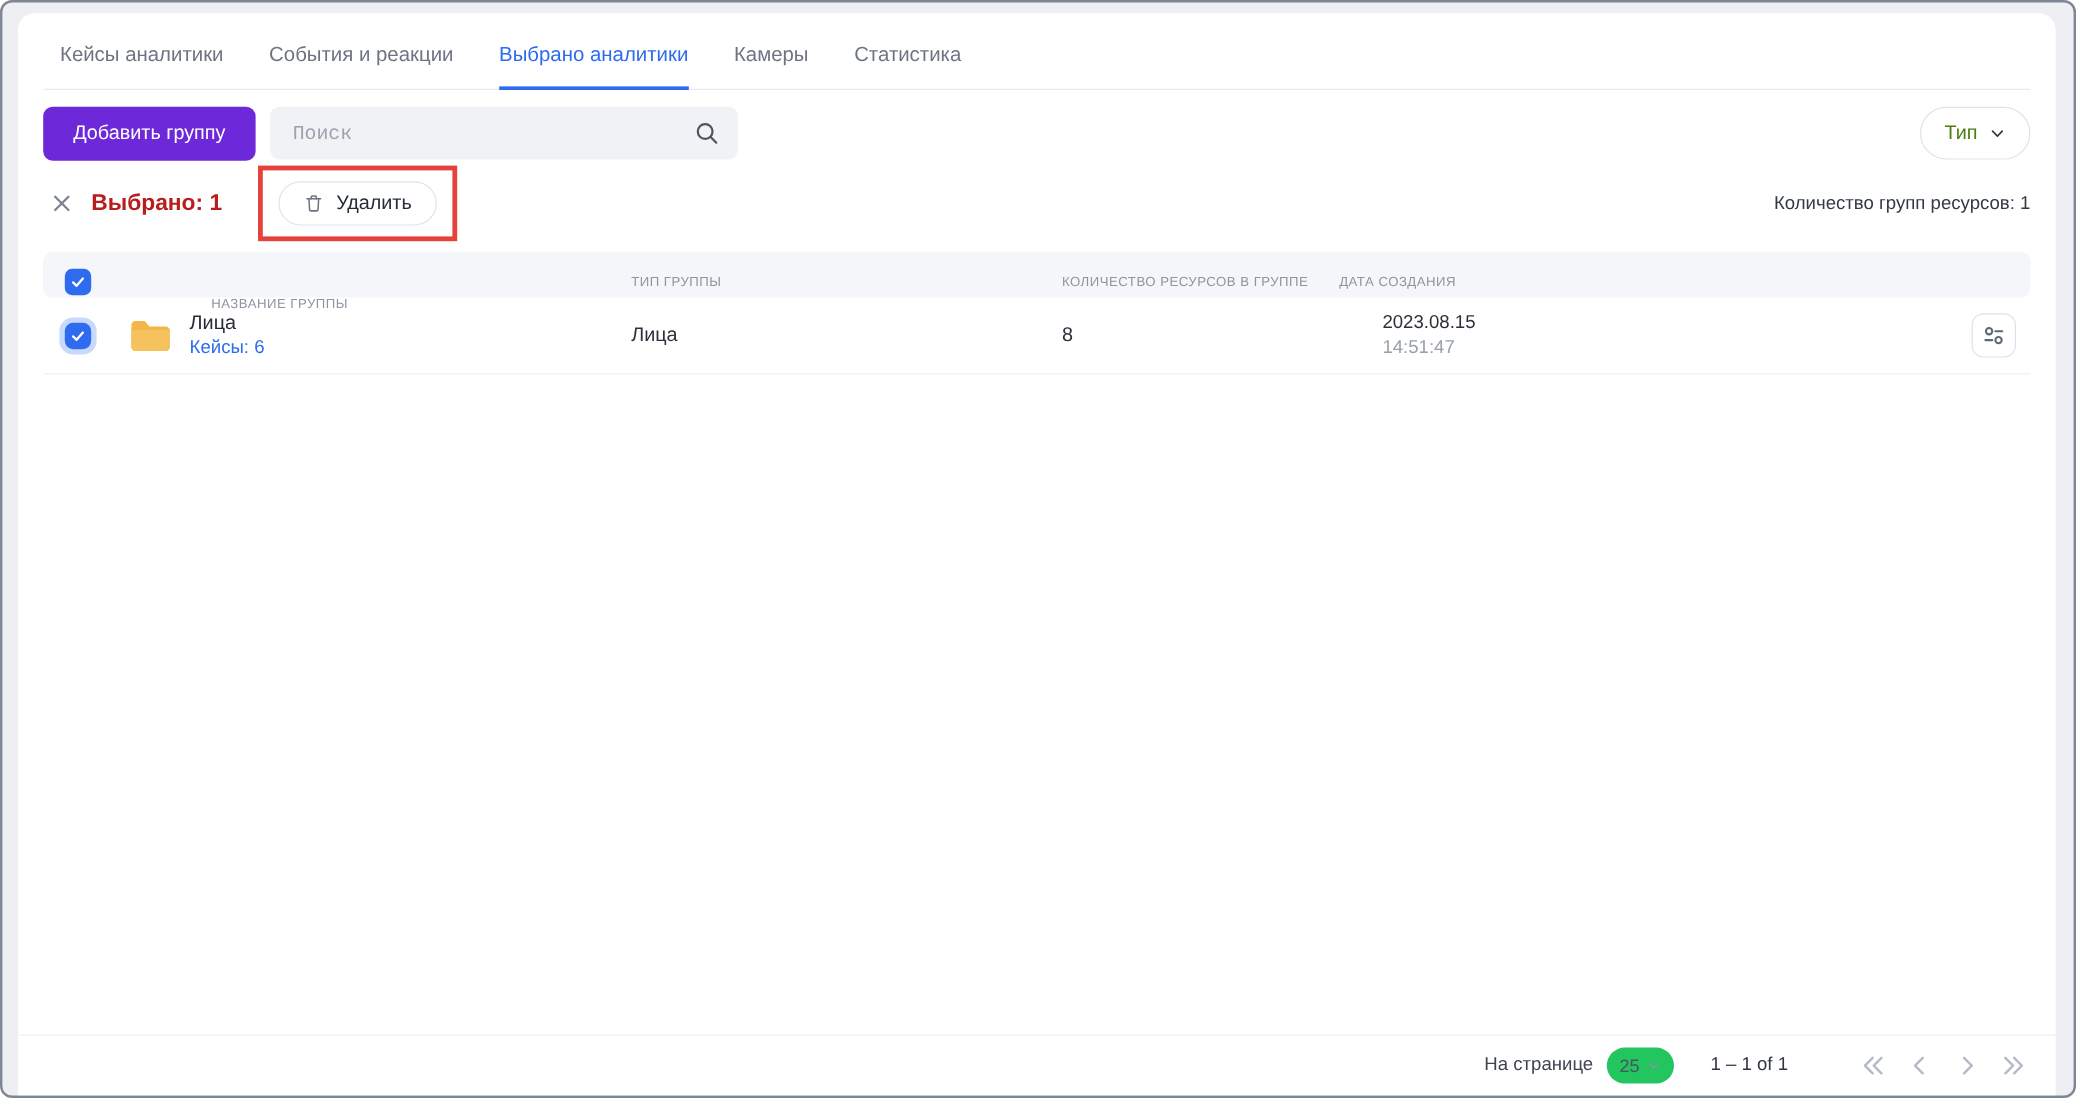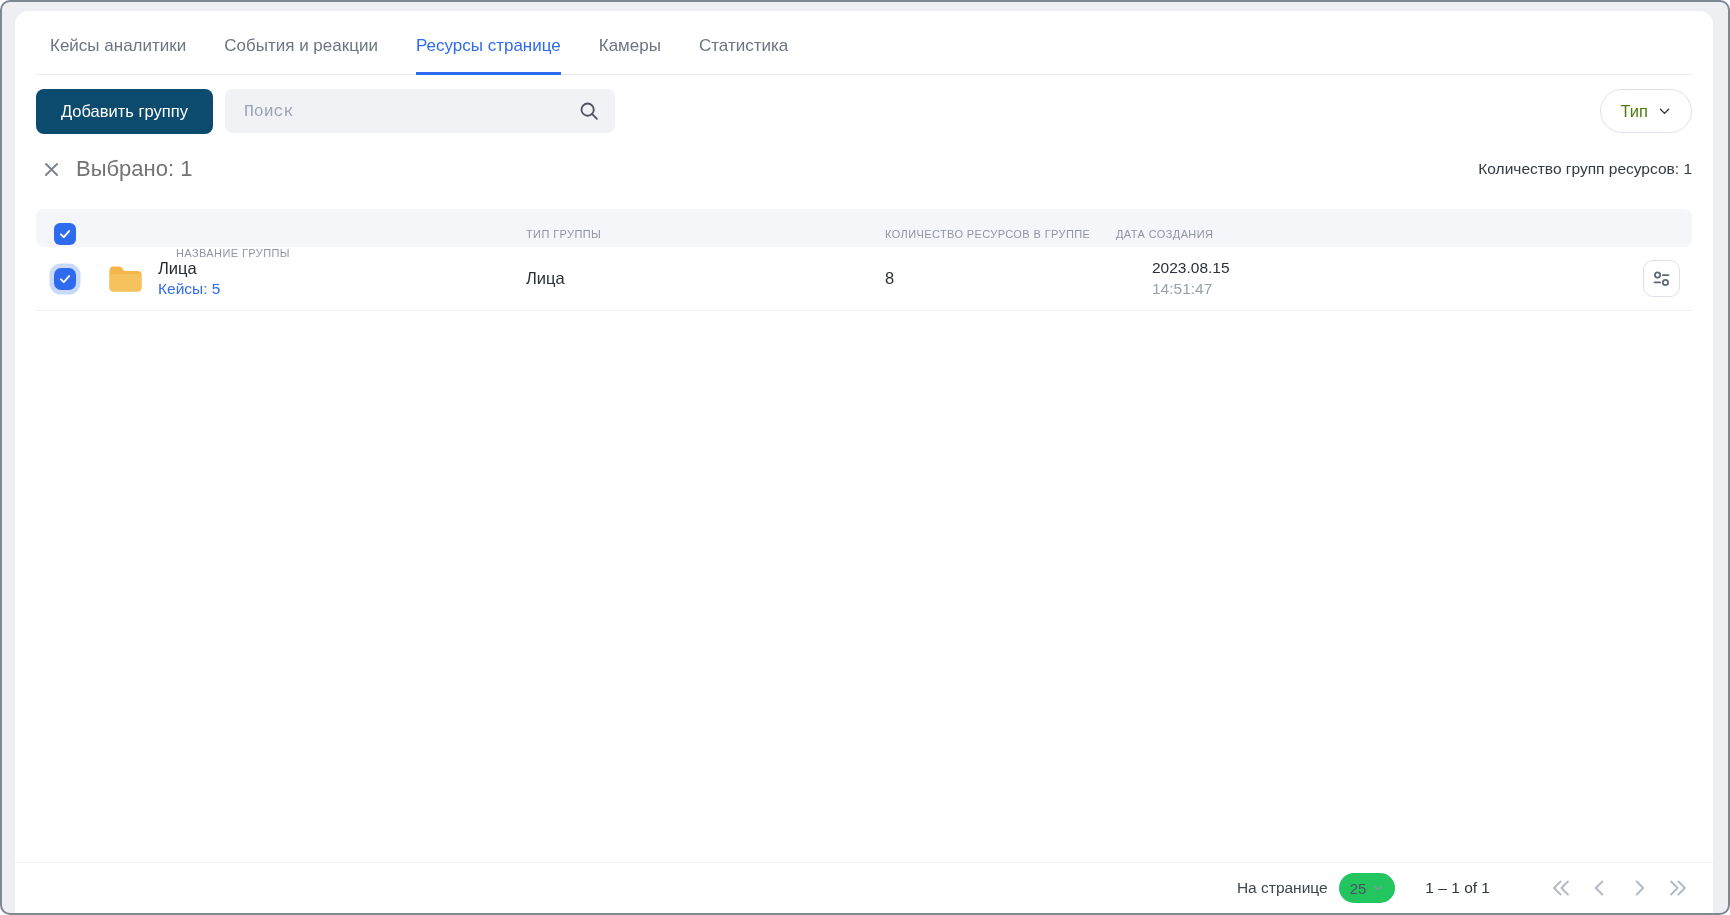--- a/index.html
+++ b/index.html
@@ -41,21 +41,21 @@
   .tab.active::after {
     content: "";
     position: absolute; left: 0; right: 0; bottom: -1px;
     height: 3px; background: #2e6bef;
   }
 
   
   .toolbar { display: flex; align-items: center; margin-top: 13px; height: 46px; }
   .btn-primary {
     height: 45px; padding: 0 25px;
-    background: #0c4a6e; color: #fff;
+    background: #6d28d9; color: #fff;
     font-size: 16.5px; font-family: inherit;
     border: none; border-radius: 8px; cursor: pointer;
   }
   .search-box {
     position: relative; margin-left: 12px;
     width: 390px; height: 44px;
     background: #f0f2f6; border-radius: 8px;
   }
   .search-box input {
     width: 100%; height: 100%;
@@ -73,21 +73,21 @@
     display: flex; align-items: center; gap: 9px;
     height: 44px; padding: 0 19px;
     background: #fff; border: 1px solid #dfe3ea; border-radius: 22px;
     font-size: 16.5px; color: #4d7c0f; cursor: pointer;
   }
   .type-filter svg { width: 15px; height: 15px; color: #333a44; }
 
   
   .selection-bar { display: flex; align-items: center; margin-top: 4px; min-height: 62px; }
   .close-icon { width: 19px; height: 19px; margin-left: 6px; color: #7b8390; cursor: pointer; flex: none; }
-  .selected-label { margin-left: 15px; font-size: 22px; font-weight: 400; color: #737373; }
+  .selected-label { margin-left: 15px; font-size: 19px; font-weight: 700; color: #b91c1c; }
   .annotation-box {
     margin-left: 30px;
     border: 4px solid #e5423c;
     padding: 9px 13px;
   }
   .btn-delete {
     display: flex; align-items: center; gap: 10px;
     height: 37px; padding: 0 20px;
     background: #fff; border: 1px solid #dfe3ea; border-radius: 19px;
     font-size: 16.5px; font-family: inherit; color: #262c35; cursor: pointer;
@@ -170,21 +170,21 @@
 </style>
 </head>
 <body>
 
 <div class="frame">
   <div class="card">
 
     <div class="tabs-row">
       <div class="tab">Кейсы аналитики</div>
       <div class="tab">События и реакции</div>
-      <div class="tab active">Ресурсы странице</div>
+      <div class="tab active">Выбрано аналитики</div>
       <div class="tab">Камеры</div>
       <div class="tab">Статистика</div>
     </div>
 
     <div class="toolbar">
       <button class="btn-primary">Добавить группу</button>
       <div class="search-box">
         <input type="text" placeholder="Поиск" style="">
         <span class="search-icon">
           <svg viewBox="0 0 24 24" fill="none" stroke="currentColor" stroke-width="2" stroke-linecap="round">
@@ -201,20 +201,30 @@
       </div>
     </div>
 
     <div class="selection-bar">
       <span class="close-icon">
         <svg viewBox="0 0 24 24" fill="none" stroke="currentColor" stroke-width="2.4" stroke-linecap="round">
           <path d="M5 5 L19 19 M19 5 L5 19"></path>
         </svg>
       </span>
       <span class="selected-label">Выбрано: 1</span>
+      <div class="annotation-box">
+        <button class="btn-delete">
+          <svg viewBox="0 0 24 24" fill="none" stroke="currentColor" stroke-width="1.8" stroke-linecap="round" stroke-linejoin="round">
+            <path d="M4 6.5 H20"></path>
+            <path d="M9 6.5 V4.8 C9 4 9.7 3.3 10.5 3.3 H13.5 C14.3 3.3 15 4 15 4.8 V6.5"></path>
+            <path d="M6.3 6.5 L7 19 C7.06 20 7.9 20.8 8.9 20.8 H15.1 C16.1 20.8 16.94 20 17 19 L17.7 6.5"></path>
+          </svg>
+          <span>Удалить</span>
+        </button>
+      </div>
       <span class="groups-count">Количество групп ресурсов: 1</span>
     </div>
 
     <div class="grid-row table-header">
       <div class="checkbox-cell">
         <div class="checkbox">
           <svg viewBox="0 0 24 24" fill="none" stroke="#ffffff" stroke-width="3.2" stroke-linecap="round" stroke-linejoin="round">
             <path d="M5 12.5 L10 17.5 L19 7"></path>
           </svg>
         </div>
@@ -234,21 +244,21 @@
           </svg>
         </div>
       </div>
       <div class="name-cell">
         <svg class="folder-icon" viewBox="0 0 35 30">
           <path d="M1.5 6 C1.5 4 3 2.5 5 2.5 H12.5 L16.5 7 H30 C32 7 33.5 8.5 33.5 10.5 V24 C33.5 26 32 27.5 30 27.5 H5 C3 27.5 1.5 26 1.5 24 Z" fill="#f4b64a"></path>
           <path d="M1.5 10 H33.5 V24 C33.5 26 32 27.5 30 27.5 H5 C3 27.5 1.5 26 1.5 24 Z" fill="#f6c25e"></path>
         </svg>
         <div class="name-lines">
           <div class="row-name">Лица</div>
-          <div class="row-cases">Кейсы: 5</div>
+          <div class="row-cases">Кейсы: 6</div>
         </div>
       </div>
       <div class="type-cell">Лица</div>
       <div class="count-cell">8</div>
       <div class="date-cell">
         <div class="date">2023.08.15</div>
         <div class="time">14:51:47</div>
       </div>
       <div class="action-cell">
         <button class="btn-row-settings">

